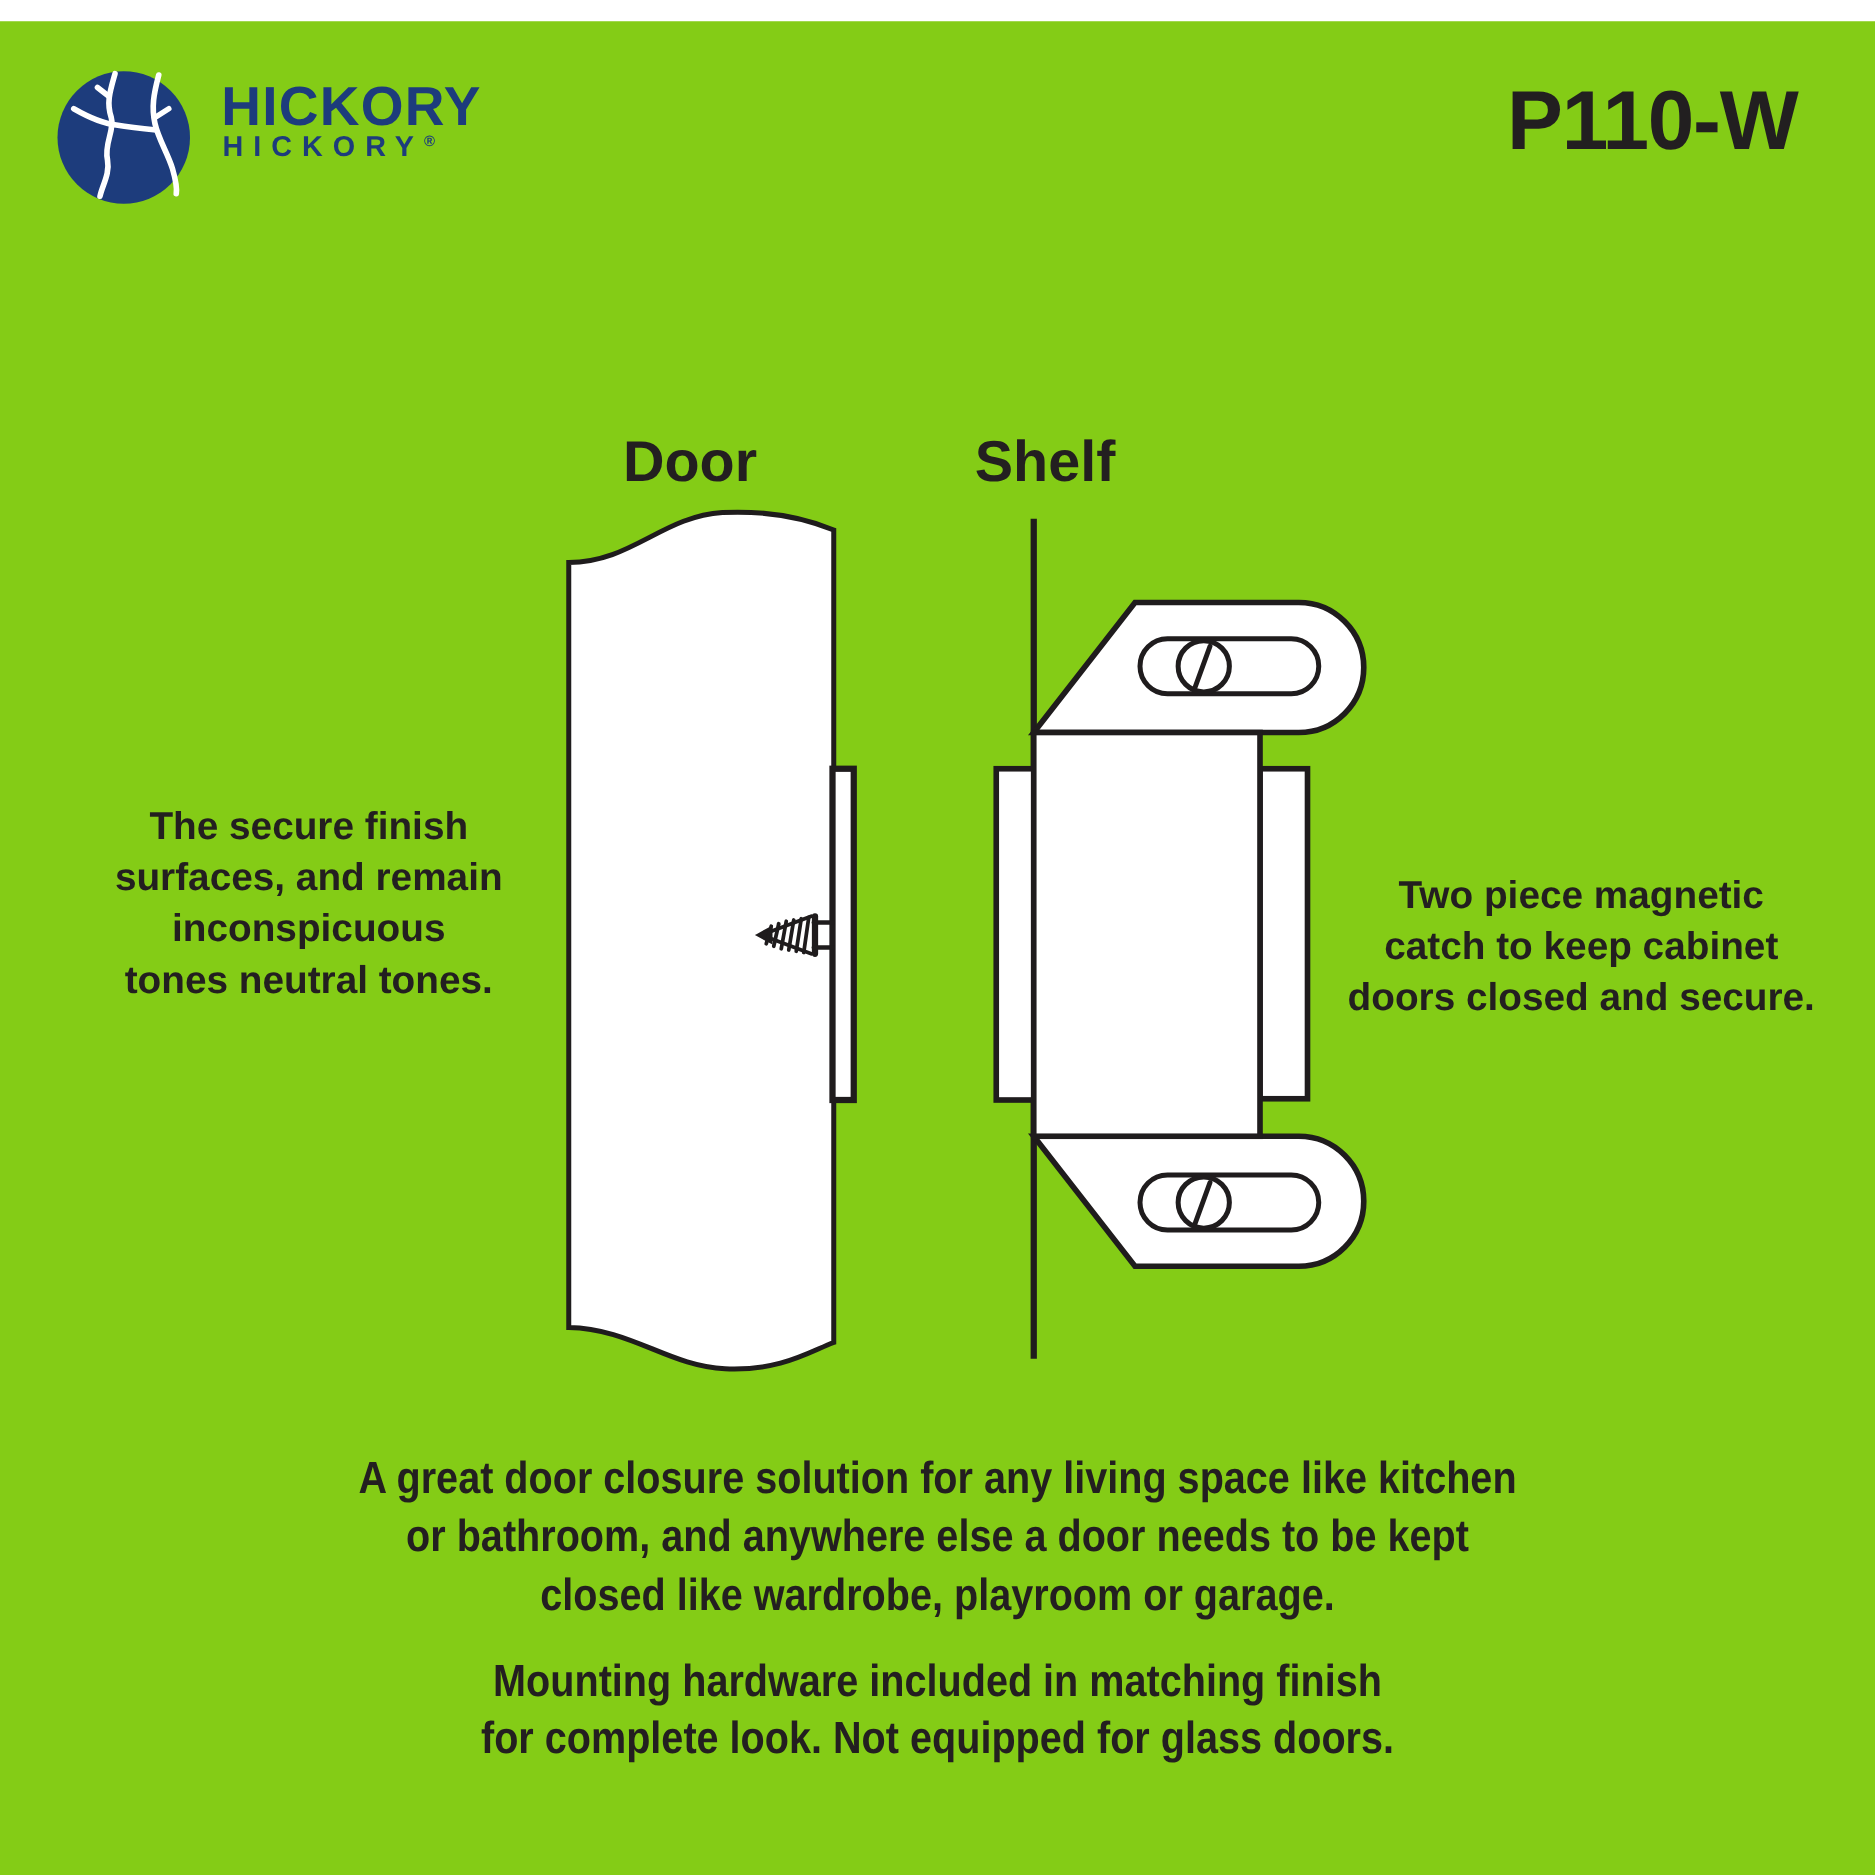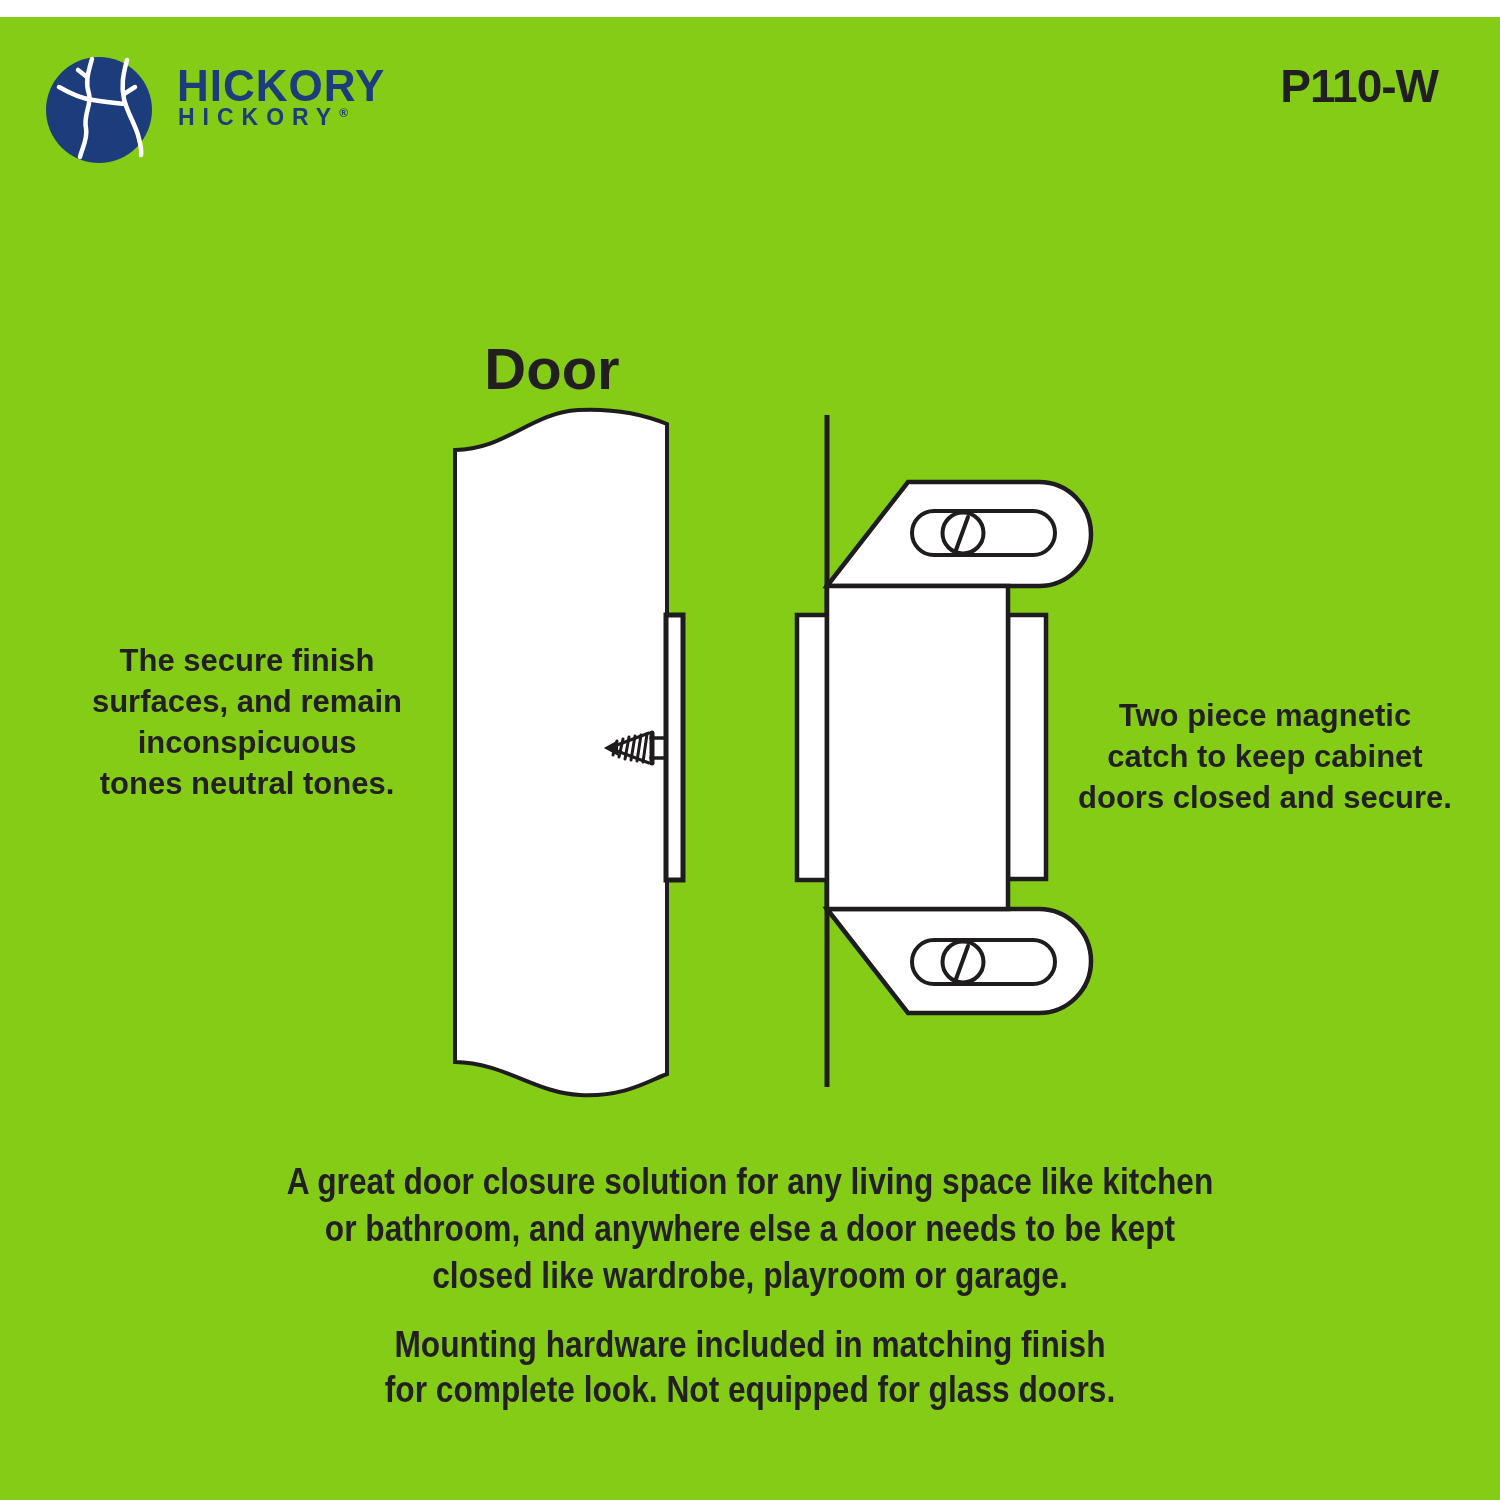--- a/index.html
+++ b/index.html
@@ -20,27 +20,27 @@
     letter-spacing:1px;color:#1d3c7c;
   }
   .brand-line2{
     position:absolute;left:178px;top:89px;
     font-size:23px;font-weight:700;line-height:1;
     letter-spacing:8px;color:#1d3c7c;
   }
   .brand-line2 .reg{font-size:12px;letter-spacing:0;vertical-align:8px;}
   .product-code{
     position:absolute;right:62px;top:46px;
-    font-size:46px;font-weight:700;line-height:1;
+    font-size:67px;font-weight:700;line-height:1;
     letter-spacing:-1px;color:#221f20;
   }
   
   .part-label{
     position:absolute;top:323px;width:220px;
-    text-align:center;font-size:58px;font-weight:700;line-height:58px;
+    text-align:center;font-size:46px;font-weight:700;line-height:58px;
     color:#231f20;
   }
   .door-label{left:442px;}
   .shelf-label{left:726px;}
   
   .diagram{position:absolute;left:420px;top:370px;width:740px;height:740px;}
   
   .note{
     position:absolute;width:424px;
     text-align:center;font-size:31px;font-weight:700;line-height:41px;
@@ -73,20 +73,21 @@
       <path d="M126,42 C122,57 120,68 123,81 C126,94 133,104 137,117 C139,124 141,131 140,137"></path>
       <path d="M123,76 L134,69"></path>
       <path d="M58,69 C72,77 83,81 92,82 C104,84 114,85 124,86"></path>
     </g>
   </svg>
   <div class="brand-line1">HICKORY</div>
   <div class="brand-line2"><span>HICKORY</span><span class="reg">®</span></div>
   <div class="product-code">P110-W</div>
 
   <div class="part-label door-label">Door</div>
+  <div class="part-label shelf-label">Shelf</div>
 
   <svg class="diagram" viewBox="420 370 740 740" fill="none">
 
     <path d="M455,433 C505,433 530,396 578,393 C620,391 650,400 667,407
              L667,1057 C648,1064 625,1080 580,1078 C535,1076 505,1046 455,1045 Z" stroke="#1f1c1d" stroke-width="4" fill="#ffffff"></path>
 
     <rect x="666" y="598" width="17" height="265" stroke="#1f1c1d" stroke-width="5" fill="#ffffff"></rect>
 
     <g stroke="#1f1c1d" stroke-linecap="round">
       <path d="M606,731 L617,725 L617,737 Z" fill="#1f1c1d" stroke-width="2"></path>

